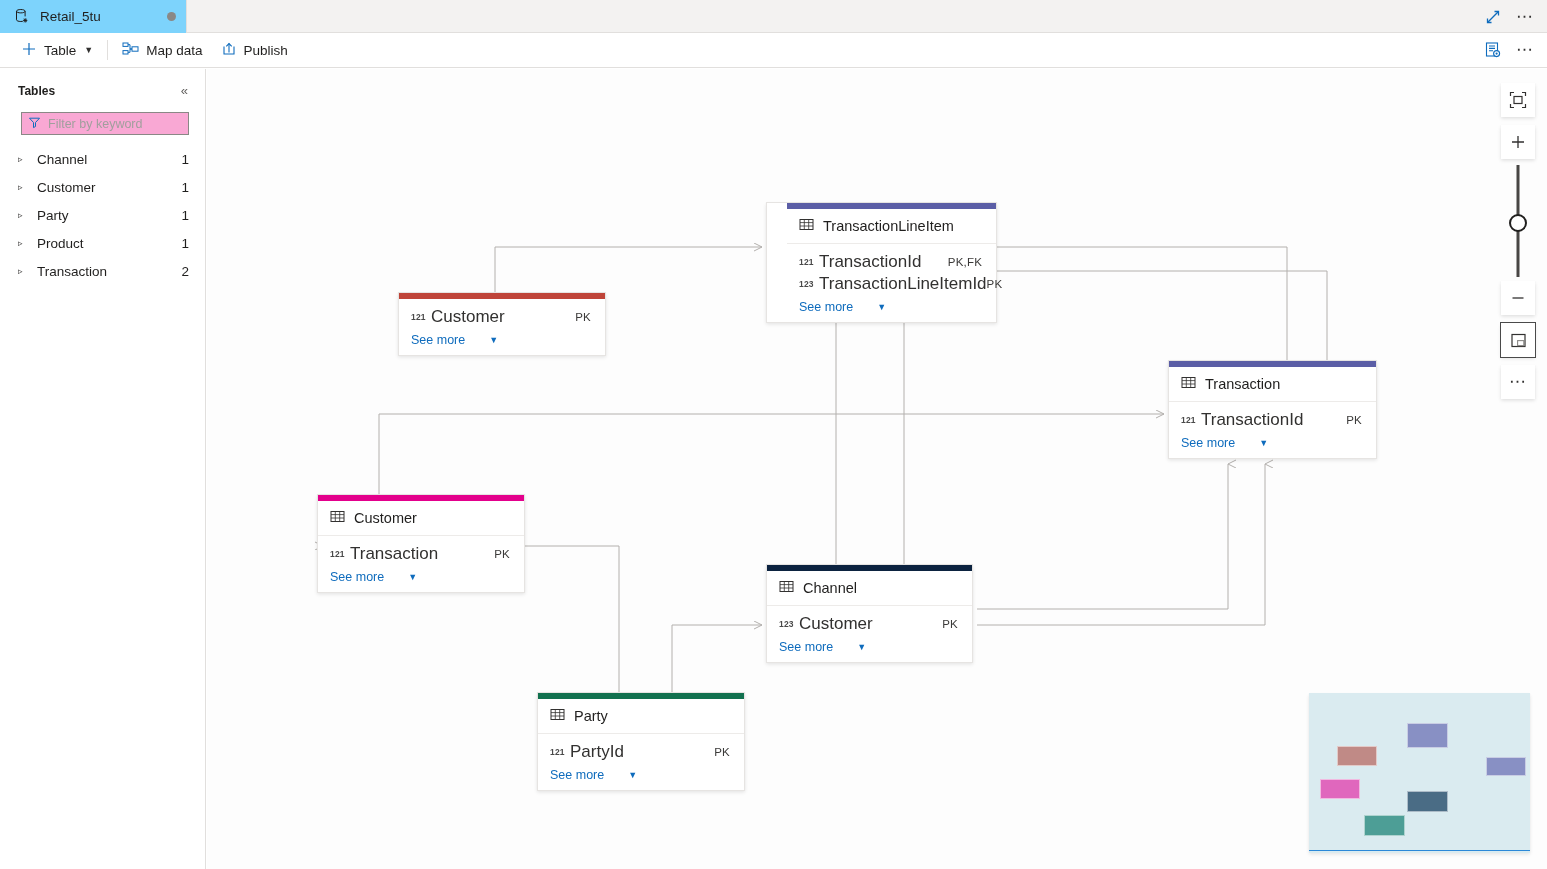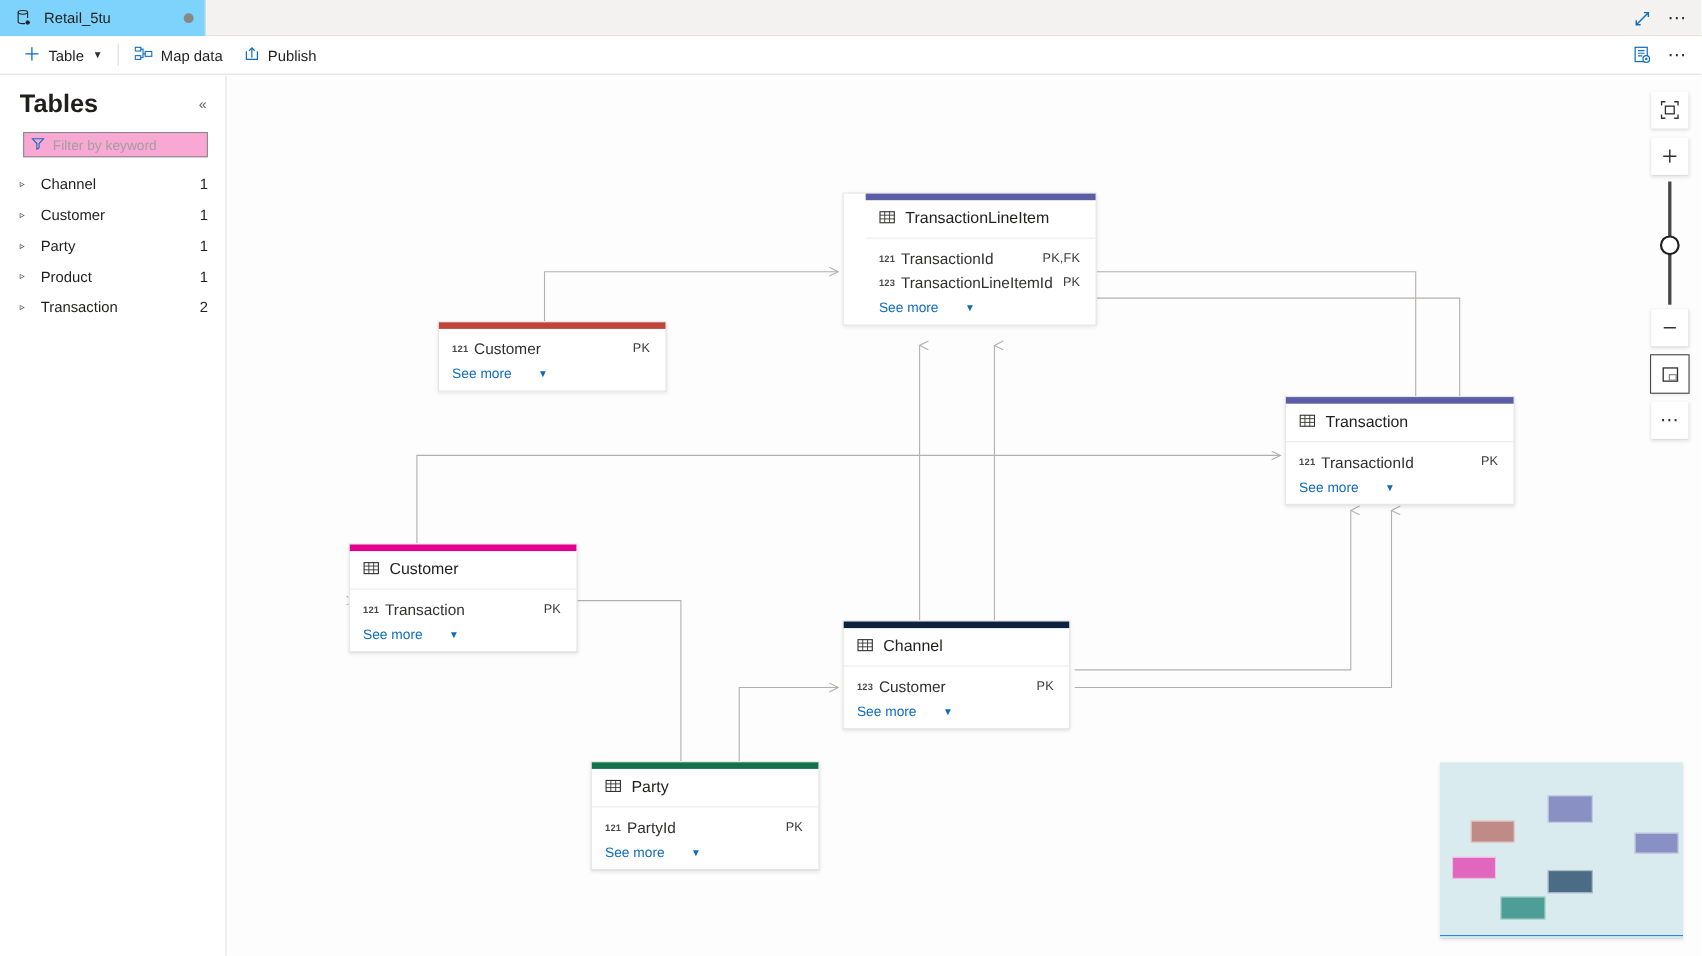--- a/index.html
+++ b/index.html
@@ -120,21 +120,21 @@
     border-right: 1px solid #e1dfdd;
     box-sizing: border-box;
   }
   .sidebar-head {
     display: flex;
     align-items: center;
     justify-content: space-between;
     padding: 12px 13px 6px 18px;
   }
   .sidebar-title {
-    font-size: 23px;
+    font-size: 12px;
     font-weight: 600;
     color: #201f1e;
   }
   .collapse-chevrons {
     font-size: 13px;
     color: #605e5c;
     cursor: default;
     padding: 2px 4px;
   }
   .filter-wrap {
@@ -232,21 +232,21 @@
     flex: 0 0 auto;
     width: 20px;
     font-size: 8.5px;
     font-weight: 700;
     color: #4a4a4a;
     letter-spacing: 0.2px;
     font-family: "Liberation Sans", sans-serif;
   }
   .field-name {
     flex: 1 1 auto;
-    font-size: 14px;
+    font-size: 17px;
     color: #323130;
     white-space: nowrap;
   }
   .field-key {
     flex: 0 0 auto;
     font-size: 11.5px;
     color: #3b3a39;
     letter-spacing: 0.2px;
   }
   .see-more {
@@ -470,21 +470,21 @@
 
       <path d="M770,540 L1021,540 L1021,395" marker-end="url(#arrU)"></path>
       <path d="M770,556 L1058,556 L1058,395" marker-end="url(#arrU)"></path>
 
       <path d="M412,623 L412,477 L116,477" marker-end="url(#arrL)"></path>
 
       <path d="M465,623 L465,556 L555,556" marker-end="url(#arrR)"></path>
     </g>
   </svg>
 
-  <div class="card" style="left:559px; top:106px; width:231px;padding-left:20px;">
+  <div class="card" style="left:559px; top:133px; width:231px;padding-left:20px;">
     <div class="card-accent" style="background:#5b5ea6;"></div>
     <div class="card-head">
       <span>
         <svg width="15" height="15" viewBox="0 0 15 15">
           <rect x="1" y="2.5" width="13" height="10" fill="none" stroke="#323130" stroke-width="1"></rect>
           <path d="M1 5.6h13M1 9h13M5.3 2.5v10M9.7 2.5v10" stroke="#323130" stroke-width="0.8"></path>
         </svg>
       </span>
       <span class="card-title">TransactionLineItem</span>
     </div>

